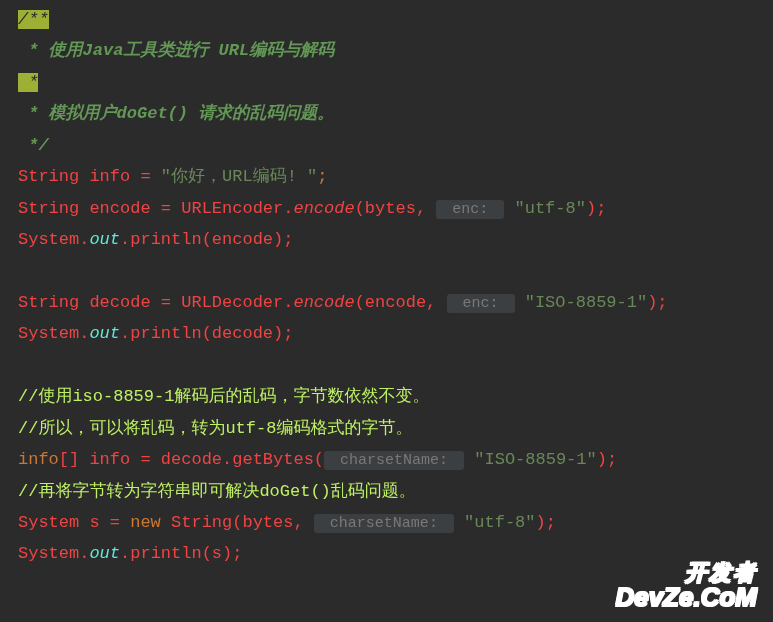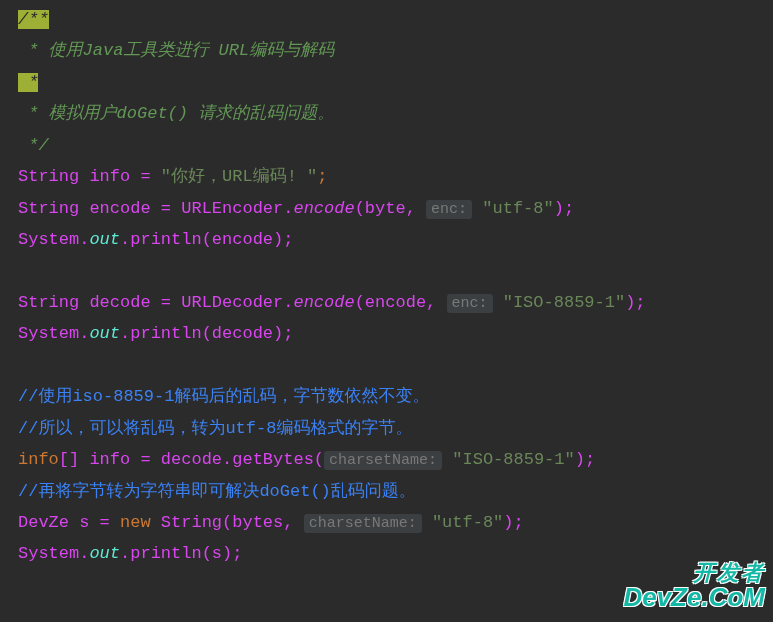--- a/index.html
+++ b/index.html
@@ -19,61 +19,62 @@
       overflow: hidden;
       position: relative;
     }
     .line {
       white-space: pre;
       font-style: normal;
     }
     .comment {
       color: #629755;
       font-style: italic;
+      font-weight: bold;
     }
     .comment-highlight {
       background-color: #9eaf36;
       color: #2b2b2b;
       font-style: italic;
     }
     .comment-cn {
-      color: #3b82f6;
+      color: #bef264;
     }
     .keyword {
       color: #cc7832;
     }
     .string {
       color: #6a8759;
     }
     .field-static {
       color: #5eead4;
       font-style: italic;
     }
     .method-italic {
       font-style: italic;
     }
     .default {
-      color: #d946ef;
+      color: #ef4444;
     }
     .hint {
       background-color: #3c3f41;
       color: #787878;
-      padding: 1px 5px;
+      padding: 1px 16px;
       border-radius: 3px;
       font-style: normal;
       font-size: 15px;
     }
     .watermark {
       position: absolute;
-      right: 8px;
+      right: 16px;
       bottom: 12px;
       font-family: Arial, sans-serif;
       font-weight: bold;
       font-style: italic;
-      color: #14b8a6;
+      color: #ffffff;
       text-shadow: 1px 1px 0 #fff, -1px -1px 0 #fff, 1px -1px 0 #fff, -1px 1px 0 #fff;
       line-height: 1;
       text-align: right;
       pointer-events: none;
     }
     .watermark .wm1 {
       font-size: 22px;
       letter-spacing: 2px;
     }
     .watermark .wm2 {
@@ -82,29 +83,29 @@
   </style>
 </head>
 <body>
 
 <div class="line"><span class="comment-highlight">/**</span></div>
 <div class="line"><span class="comment"> * 使用Java工具类进行 URL编码与解码</span></div>
 <div class="line"><span class="comment-highlight"> *</span></div>
 <div class="line"><span class="comment"> * 模拟用户doGet() 请求的乱码问题。</span></div>
 <div class="line"><span class="comment"> */</span></div>
 <div class="line"><span class="default">String info = </span><span class="string">"你好，URL编码! "</span><span class="keyword">;</span></div>
-<div class="line"><span class="default">String encode = URLEncoder.</span><span class="default method-italic">encode</span><span class="default">(byte, </span><span class="hint">enc:</span><span class="string"> "utf-8"</span><span class="default">);</span></div>
+<div class="line"><span class="default">String encode = URLEncoder.</span><span class="default method-italic">encode</span><span class="default">(bytes, </span><span class="hint">enc:</span><span class="string"> "utf-8"</span><span class="default">);</span></div>
 <div class="line"><span class="default">System.</span><span class="field-static">out</span><span class="default">.println(encode);</span></div>
 <div class="line">&nbsp;</div>
 <div class="line"><span class="default">String decode = URLDecoder.</span><span class="default method-italic">encode</span><span class="default">(encode, </span><span class="hint">enc:</span><span class="string"> "ISO-8859-1"</span><span class="default">);</span></div>
 <div class="line"><span class="default">System.</span><span class="field-static">out</span><span class="default">.println(decode);</span></div>
 <div class="line">&nbsp;</div>
 <div class="line"><span class="comment-cn">//使用iso-8859-1解码后的乱码，字节数依然不变。</span></div>
 <div class="line"><span class="comment-cn">//所以，可以将乱码，转为utf-8编码格式的字节。</span></div>
 <div class="line"><span class="keyword">info</span><span class="default">[] info = decode.getBytes(</span><span class="hint">charsetName:</span><span class="string"> "ISO-8859-1"</span><span class="default">);</span></div>
 <div class="line"><span class="comment-cn">//再将字节转为字符串即可解决doGet()乱码问题。</span></div>
-<div class="line"><span class="default">DevZe s = </span><span class="keyword">new </span><span class="default">String(bytes, </span><span class="hint">charsetName:</span><span class="string"> "utf-8"</span><span class="default">);</span></div>
+<div class="line"><span class="default">System s = </span><span class="keyword">new </span><span class="default">String(bytes, </span><span class="hint">charsetName:</span><span class="string"> "utf-8"</span><span class="default">);</span></div>
 <div class="line"><span class="default">System.</span><span class="field-static">out</span><span class="default">.println(s);</span></div>
 
 <div class="watermark">
   <div class="wm1">开发者</div>
   <div class="wm2">DevZe.CoM</div>
 </div>
 
 </body></html>

